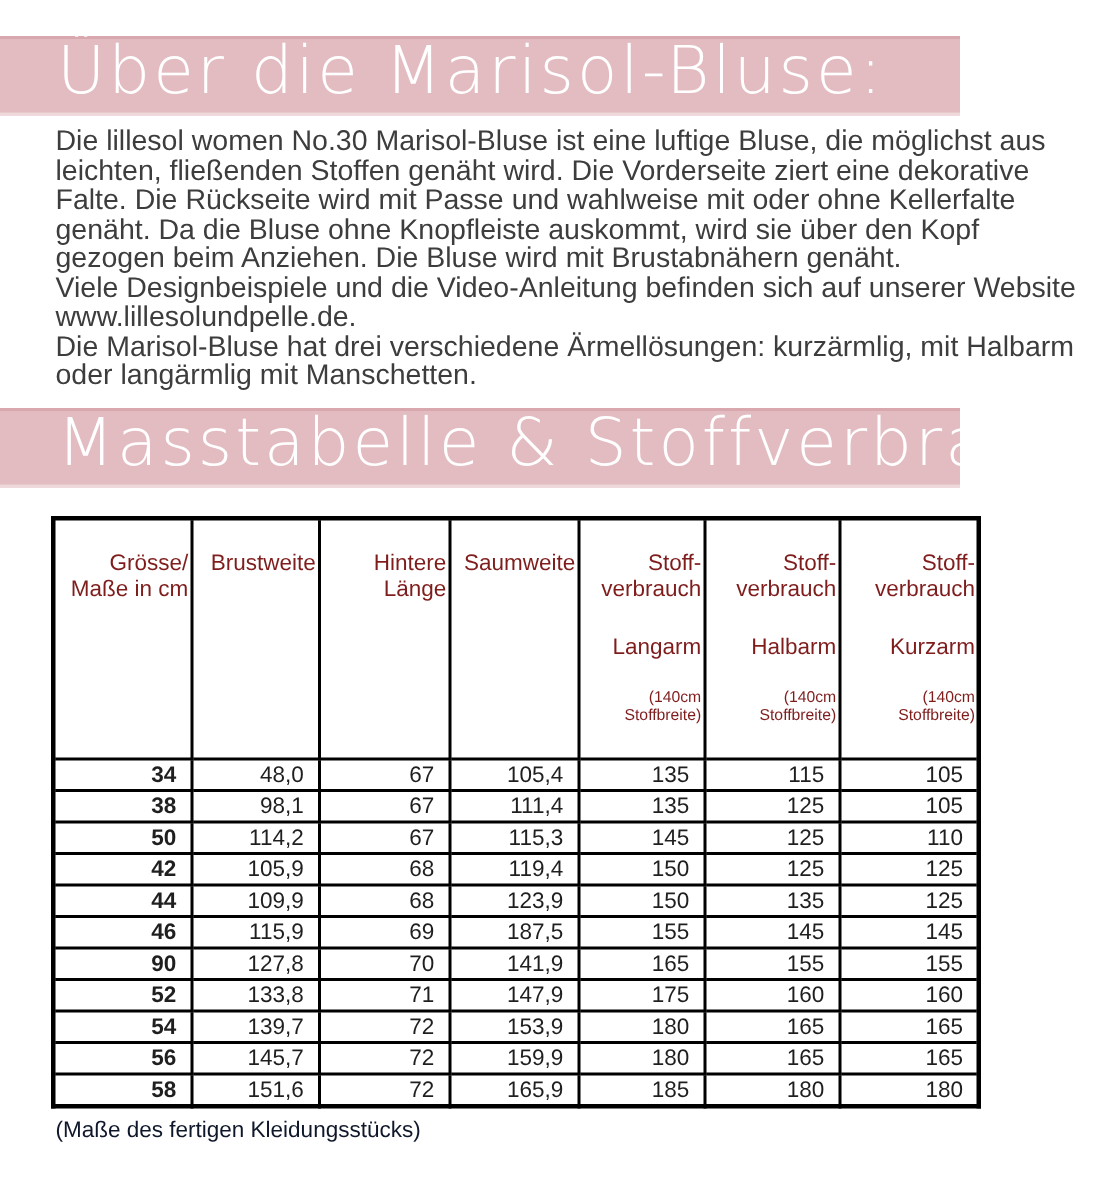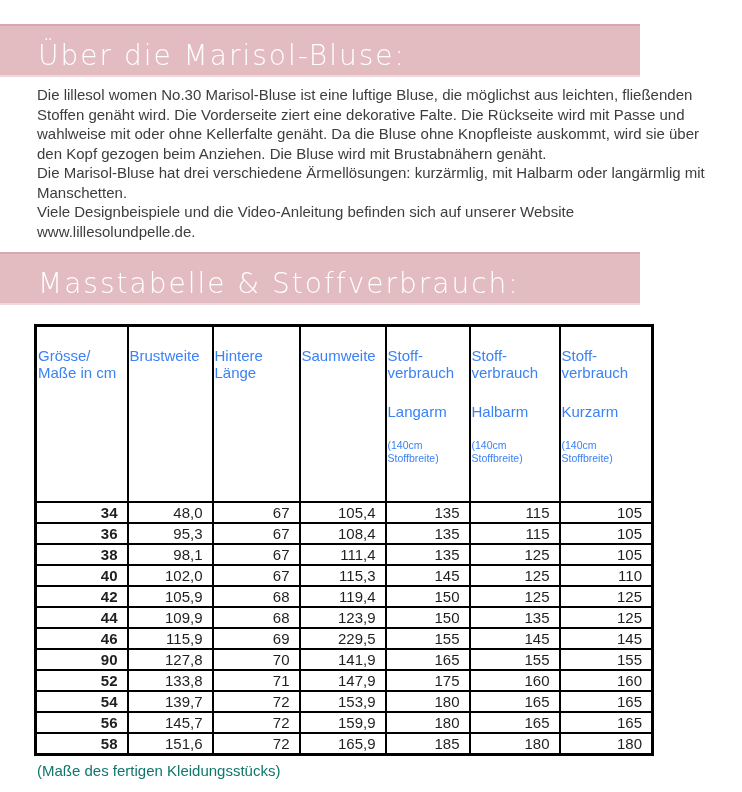--- a/index.html
+++ b/index.html
@@ -19,34 +19,34 @@
     background: #e3bcc1;
     border-top: 2px solid #d9a8ae;
     border-bottom: 2px solid #eed8da;
     display: flex;
     align-items: flex-end;
     padding: 0 0 5px 38px;
   }
   .band-title {
     font-family: "DejaVu Sans", "Liberation Sans", sans-serif;
     font-weight: 200;
-    font-size: 28px;
+    font-size: 44px;
     line-height: 1;
     color: #ffffff;
     letter-spacing: 2px;
     white-space: nowrap;
   }
   .band-about { margin-top: 24px; }
   .band-table { margin-top: 11px; text-align: right; }
 
   
   .about-text {
     margin: 8px 23px 0 37px;
     width: 682px;
-    font-size: 15px;
+    font-size: 19px;
     line-height: 19.5px;
     color: #3d3d3d;
   }
   .about-text p { margin: 0; padding: 0; }
 
   
   table.size-table {
     border-collapse: collapse;
     table-layout: fixed;
     width: 617px;
@@ -54,24 +54,24 @@
     border: 3px solid #000000;
   }
   .size-table th, .size-table td {
     border: 2px solid #000000;
     overflow: hidden;
   }
   .size-table th {
     font-weight: normal;
     font-size: 15px;
     line-height: 17px;
-    color: #3b82f6;
-    text-align: left;
+    color: #7f1d1d;
+    text-align: right;
     vertical-align: top;
-    padding: 3px 1px 20px;
+    padding: 3px 1px 4px;
     white-space: pre-line;
   }
   .th-title { white-space: pre-line; }
   .th-variant { white-space: pre-line; margin-top: 5px; }
   .th-sub {
     white-space: pre-line;
     font-size: 10.5px;
     line-height: 12.5px;
     margin-top: 2px;
   }
@@ -84,36 +84,36 @@
     padding: 0 9px 0 0;
     white-space: nowrap;
   }
   .size-table td.size-col { font-weight: bold; }
 
   
   .table-note {
     margin: 5px 23px 0 37px;
     font-size: 15px;
     line-height: 19.5px;
-    color: #0f766e;
+    color: #0f172a;
   }
 </style>
 </head>
 <body>
 
 <div class="page">
 
   <div class="band band-about">
     <span class="band-title">Über die Marisol-Bluse:</span>
   </div>
 
   <div class="about-text">
     <p>Die lillesol women No.30 Marisol-Bluse ist eine luftige Bluse, die möglichst aus leichten, fließenden Stoffen genäht wird. Die Vorderseite ziert eine dekorative Falte. Die Rückseite wird mit Passe und wahlweise mit oder ohne Kellerfalte genäht. Da die Bluse ohne Knopfleiste auskommt, wird sie über den Kopf gezogen beim Anziehen. Die Bluse wird mit Brustabnähern genäht.</p>
+    <p><span>Viele Designbeispiele und die Video-Anleitung befinden sich auf unserer Website </span><span>www.lillesolundpelle.de.</span></p>
     <p>Die Marisol-Bluse hat drei verschiedene Ärmellösungen: kurzärmlig, mit Halbarm oder langärmlig mit Manschetten.</p>
-    <p><span>Viele Designbeispiele und die Video-Anleitung befinden sich auf unserer Website </span><span>www.lillesolundpelle.de.</span></p>
   </div>
 
   <div class="band band-table">
     <span class="band-title">Masstabelle &amp; Stoffverbrauch:</span>
   </div>
 
   <table class="size-table">
     <colgroup>
       <col style="width:92px">
         <col style="width:85px">
@@ -166,40 +166,31 @@
         <tr>
           <td class="size-col">34</td>
           <td>48,0</td>
           <td>67</td>
           <td>105,4</td>
           <td>135</td>
           <td>115</td>
           <td>105</td>
         </tr>
         <tr>
-          <td class="size-col">36</td>
-          <td>95,3</td>
-          <td>67</td>
-          <td>108,4</td>
-          <td>135</td>
-          <td>115</td>
-          <td>105</td>
-        </tr>
-        <tr>
           <td class="size-col">38</td>
           <td>98,1</td>
           <td>67</td>
           <td>111,4</td>
           <td>135</td>
           <td>125</td>
           <td>105</td>
         </tr>
         <tr>
-          <td class="size-col">40</td>
-          <td>102,0</td>
+          <td class="size-col">50</td>
+          <td>114,2</td>
           <td>67</td>
           <td>115,3</td>
           <td>145</td>
           <td>125</td>
           <td>110</td>
         </tr>
         <tr>
           <td class="size-col">42</td>
           <td>105,9</td>
           <td>68</td>
@@ -214,21 +205,21 @@
           <td>68</td>
           <td>123,9</td>
           <td>150</td>
           <td>135</td>
           <td>125</td>
         </tr>
         <tr>
           <td class="size-col">46</td>
           <td>115,9</td>
           <td>69</td>
-          <td>229,5</td>
+          <td>187,5</td>
           <td>155</td>
           <td>145</td>
           <td>145</td>
         </tr>
         <tr>
           <td class="size-col">90</td>
           <td>127,8</td>
           <td>70</td>
           <td>141,9</td>
           <td>165</td>

